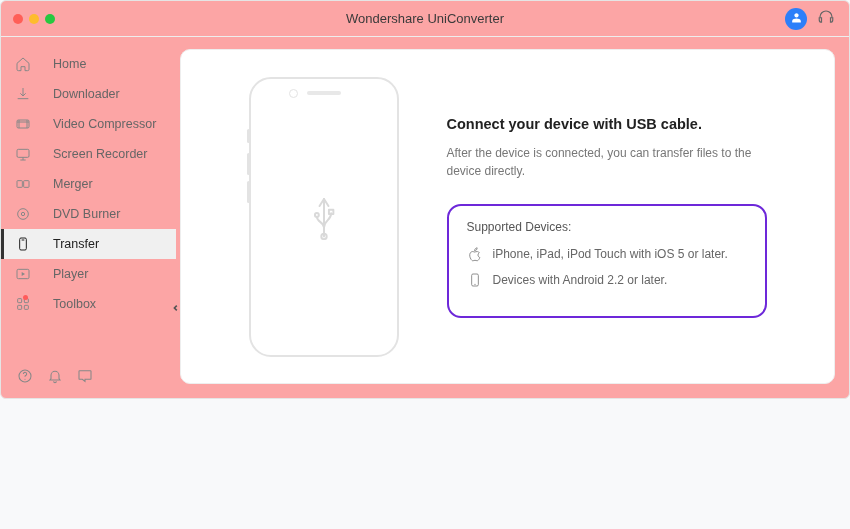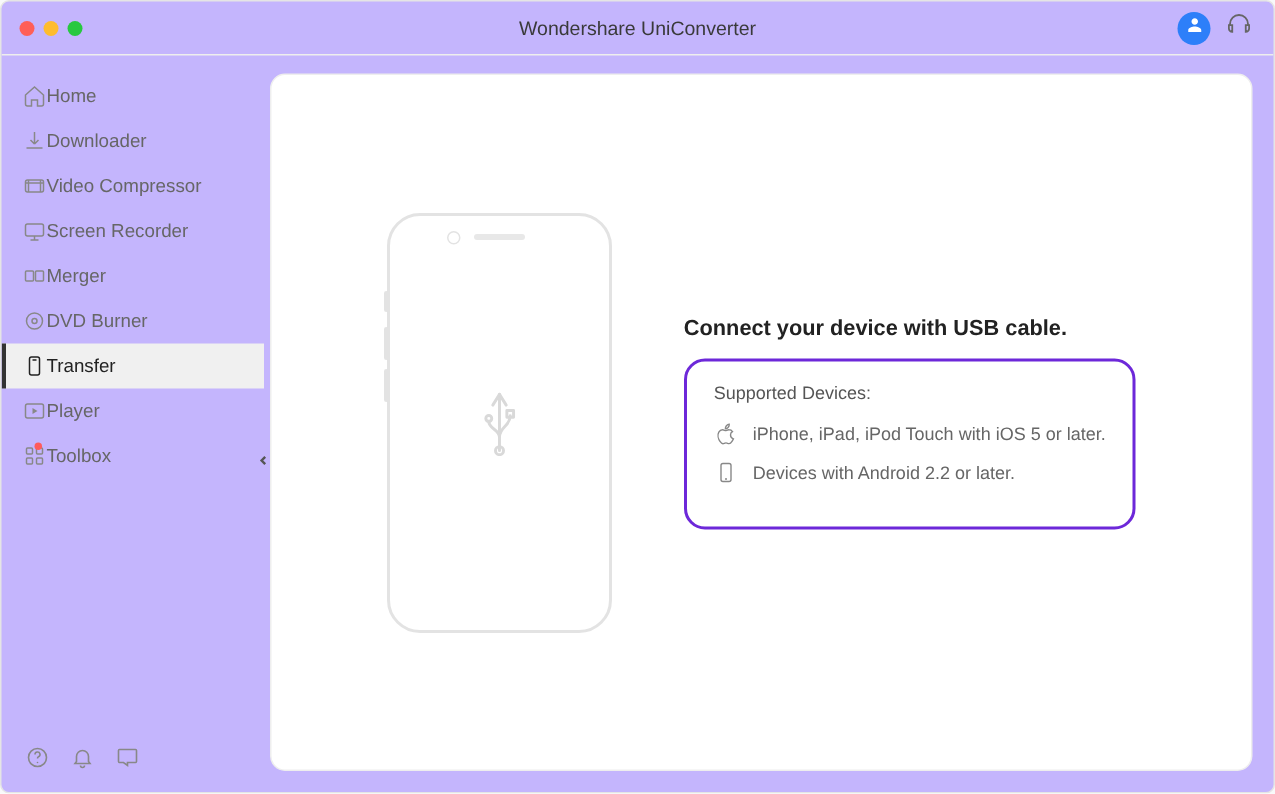--- a/index.html
+++ b/index.html
@@ -1,32 +1,32 @@
 <!DOCTYPE html>
 <html><head>
 <meta charset="utf-8">
 <style>
   * { box-sizing: border-box; margin: 0; padding: 0; }
   html, body { width: 850px; height: 529px; font-family: -apple-system, BlinkMacSystemFont, "Segoe UI", Arial, sans-serif; background: #f8f9fa; color: #333; }
-  .window { width: 850px; height: 529px; background: #c4b5fd; border: 1px solid #e5e5e5; border-radius: 6px; display: flex; flex-direction: column; overflow: hidden; }
+  .window { width: 850px; height: 399px; background: #fca5a5; border: 1px solid #e5e5e5; border-radius: 6px; display: flex; flex-direction: column; overflow: hidden; }
   .titlebar { height: 36px; display: flex; align-items: center; position: relative; border-bottom: 1px solid #eee; }
   .traffic { display: flex; gap: 6px; padding-left: 12px; }
   .dot { width: 10px; height: 10px; border-radius: 50%; }
   .dot.red { background: #ff5f57; }
   .dot.yellow { background: #febc2e; }
   .dot.green { background: #28c840; }
   .title { position: absolute; left: 0; right: 0; text-align: center; font-size: 13px; color: #3a3a3a; pointer-events: none; }
   .title-actions { margin-left: auto; display: flex; gap: 10px; padding-right: 14px; align-items: center; }
   .avatar { width: 22px; height: 22px; border-radius: 50%; background: #2d7ff9; display: flex; align-items: center; justify-content: center; }
   .avatar svg { width: 13px; height: 13px; fill: #fff; }
   .headset svg { width: 18px; height: 18px; stroke: #666; fill: none; stroke-width: 1.6; }
   .body { flex: 1; display: flex; min-height: 0; }
   .sidebar { width: 175px; display: flex; flex-direction: column; padding-top: 12px; position: relative; }
   .nav { flex: 1; overflow: hidden; }
-  .nav-item { display: flex; align-items: center; gap: 0; height: 30px; padding: 0 14px; font-size: 12.5px; color: #666; cursor: pointer; position: relative; }
+  .nav-item { display: flex; align-items: center; gap: 22px; height: 30px; padding: 0 14px; font-size: 12.5px; color: #666; cursor: pointer; position: relative; }
   .nav-item .icon { width: 16px; height: 16px; flex: 0 0 16px; display: flex; align-items: center; justify-content: center; }
   .nav-item .icon svg { width: 16px; height: 16px; stroke: #888; fill: none; stroke-width: 1.5; }
   .nav-item.active { background: #f0f0f0; color: #222; font-weight: 400; }
   .nav-item.active::before { content:""; position:absolute; left:0; top:0; bottom:0; width:3px; background:#333; }
   .nav-item.active .icon svg { stroke: #222; }
   .nav-item .dot-badge { width:5px; height:5px; border-radius:50%; background:#ff5b5b; position:absolute; left:22px; top:6px; }
   .sidebar-footer { display:flex; gap:14px; padding: 10px 16px; }
   .sidebar-footer .fbtn svg { width:16px; height:16px; stroke:#888; fill:none; stroke-width:1.6; }
   .collapse-handle { position:absolute; right:-6px; top:260px; width:12px; height:20px; display:flex; align-items:center; justify-content:center; cursor:pointer; }
   .collapse-handle svg { width:8px; height:8px; stroke:#555; fill:none; stroke-width:2; }
@@ -225,20 +225,21 @@
                 <path d="M12 30c0 6 8 6 8 12"></path>
                 <path d="M28 26c0 8-8 8-8 16"></path>
                 <circle cx="12" cy="28" r="2.2"></circle>
                 <rect x="25.5" y="22" width="5" height="5"></rect>
               </svg>
           </span>
         </div>
 
         <div class="info">
           <h2>Connect your device with USB cable.</h2>
+          <p class="sub">After the device is connected, you can transfer files to the device directly.</p>
 
           <div class="callout">
             <div class="ct">Supported Devices:</div>
             <div class="support-row">
               <span class="sicon"><svg viewBox="0 0 24 24">
                     <path d="M16.5 13.5c0-2.4 2-3.4 2-3.4-1.1-1.6-2.8-1.8-3.4-1.8-1.4-.1-2.8.8-3.5.8s-1.8-.8-3-.8c-1.5 0-3 .9-3.8 2.3-1.6 2.8-.4 7 1.2 9.3.8 1.1 1.7 2.3 2.9 2.3 1.2 0 1.6-.8 3.1-.8s1.8.8 3.1.7c1.3 0 2.1-1.1 2.9-2.3.6-.9.9-1.4 1.4-2.4-1.6-.6-2.9-1.9-2.9-3.9zM14.2 5.8c.7-.8 1.1-2 1-3.1-1 0-2.1.7-2.8 1.5-.6.7-1.1 1.9-1 3 1.1.1 2.2-.6 2.8-1.4z"></path>
                   </svg></span>
               <span>iPhone, iPad, iPod Touch with iOS 5 or later.</span>
             </div>
             <div class="support-row">

